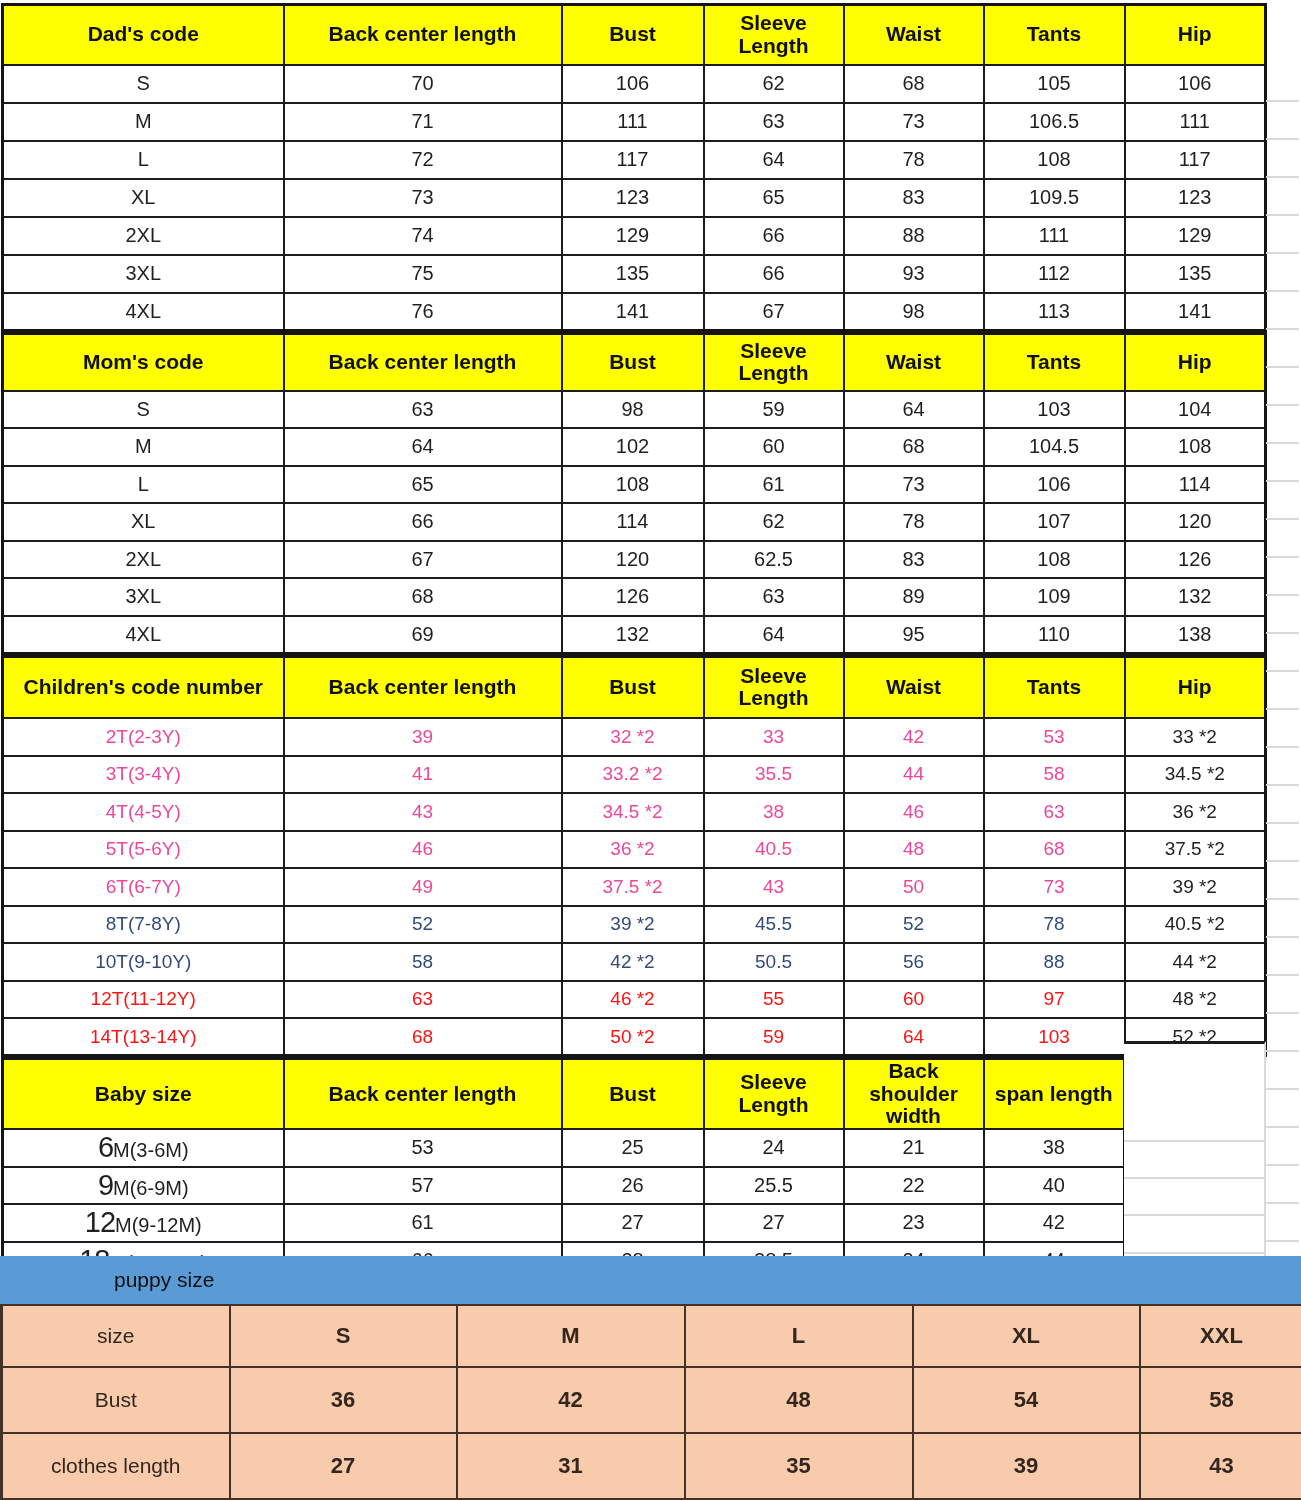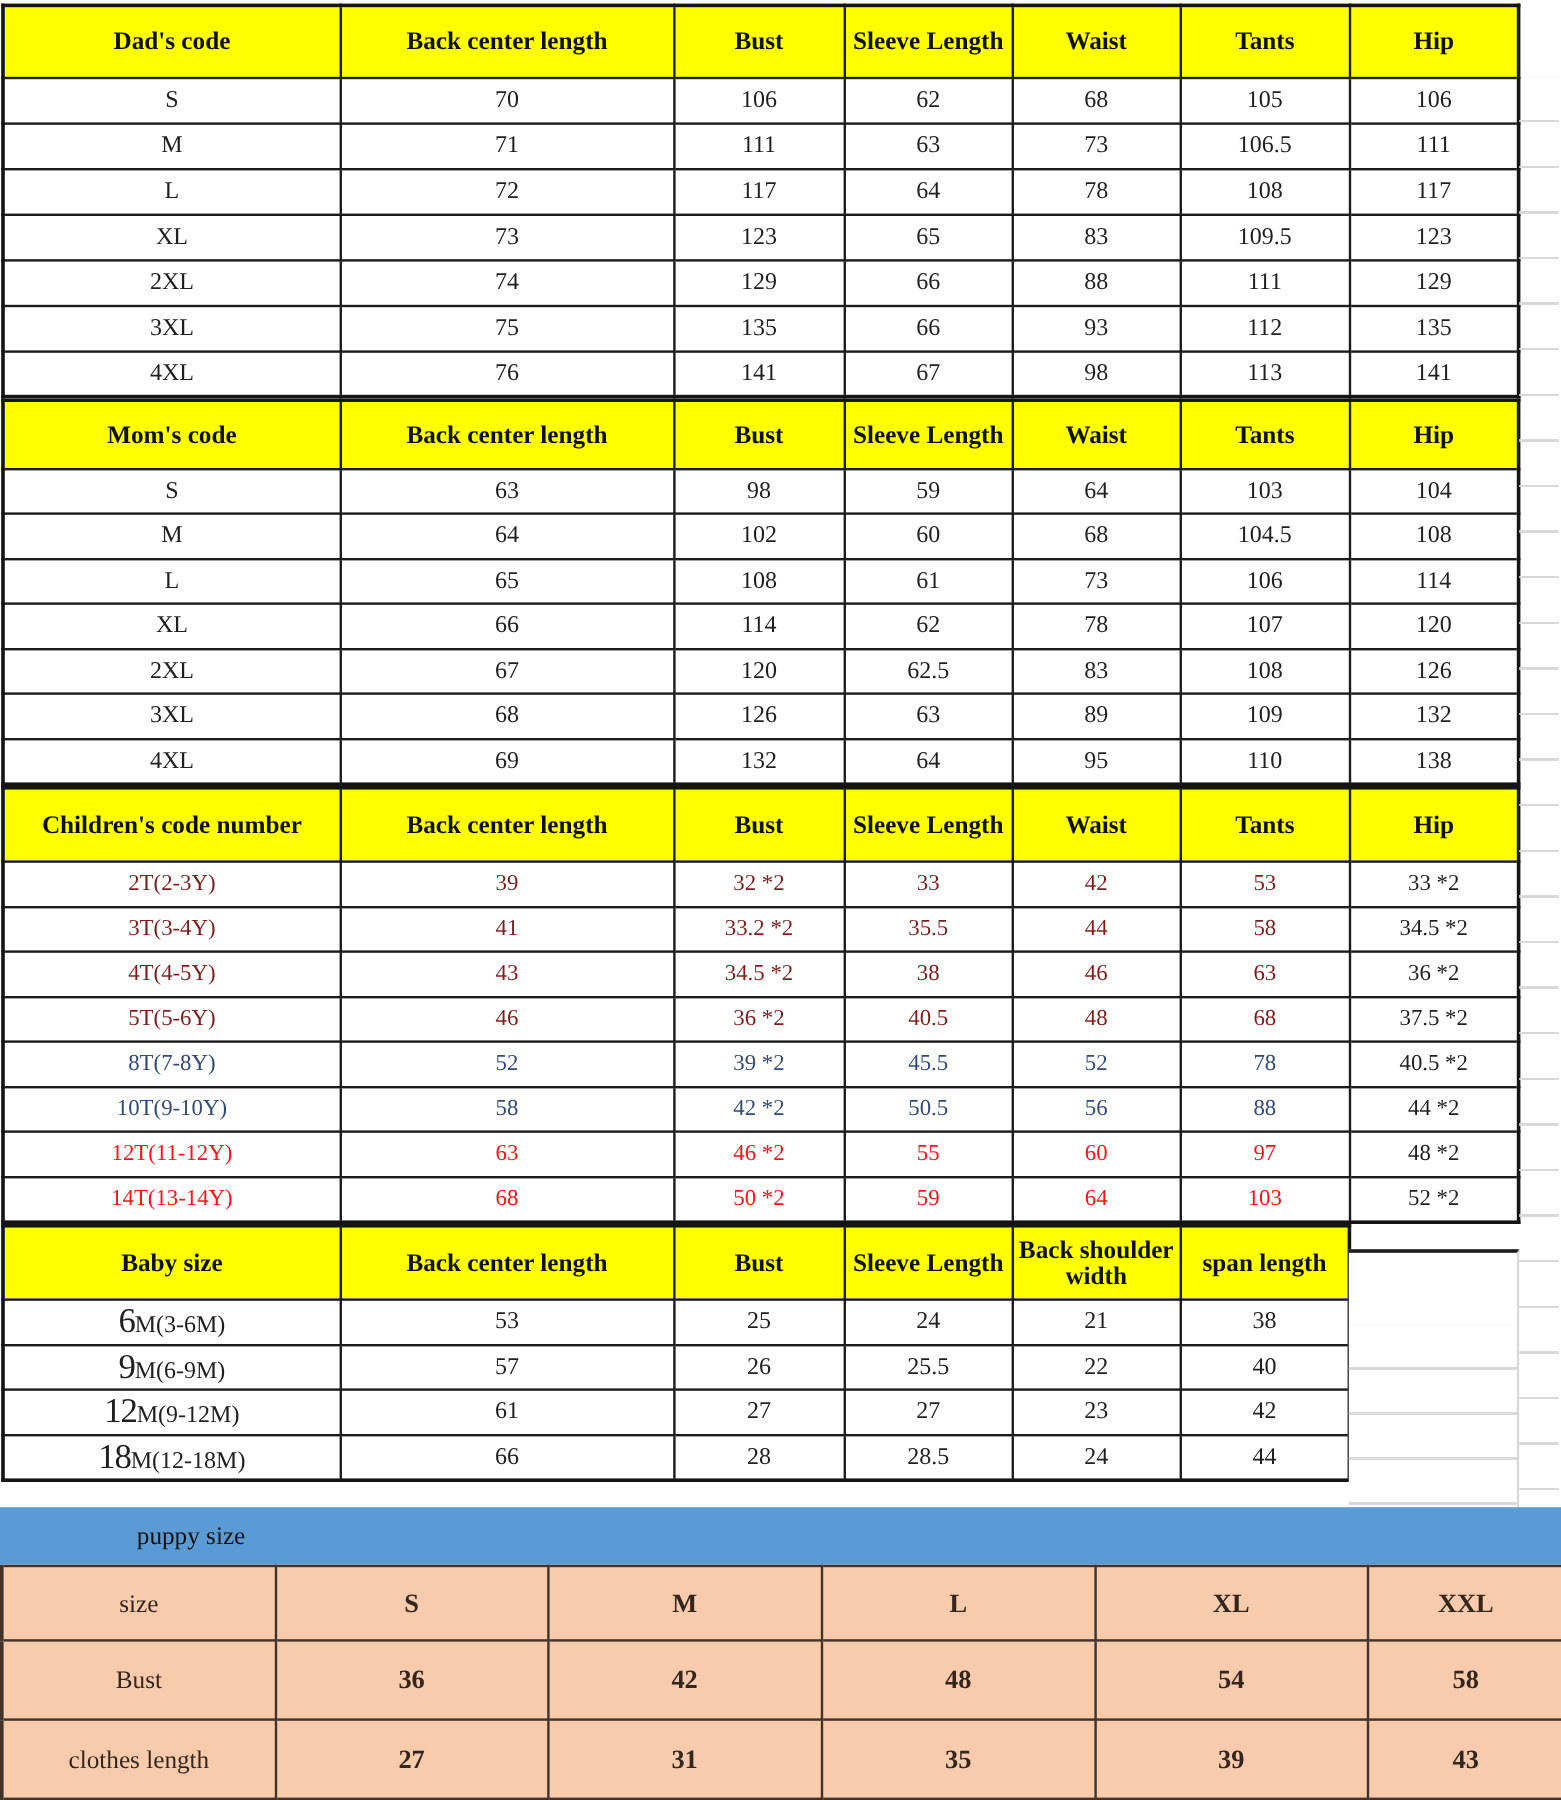--- a/index.html
+++ b/index.html
@@ -1,39 +1,39 @@
 <!DOCTYPE html>
 <html><head>
 <meta charset="utf-8">
 <style>
   html,body{margin:0;padding:0;background:#fff;}
   #stage{
     position:relative;width:1301px;height:1500px;background:#fff;overflow:hidden;
-    font-family:Liberation Serif, serif;color:#1f1f1f;
+    font-family:Liberation Sans, sans-serif;color:#1f1f1f;
   }
   
   #tables-wrap{position:absolute;left:1px;top:3px;width:1264px;}
   table.grid{border-collapse:collapse;table-layout:fixed;background:#fff;}
   table.grid.family{width:1263px;}
   table.grid.baby{width:1122px;}
   table.grid th,table.grid td{
     border:2px solid #1c1c1c;text-align:center;vertical-align:middle;
     padding:0;overflow:hidden;white-space:normal;
   }
   table.grid{border:3px solid #151515;}
   table.grid th{
     background:#ffff00;font-size:21px;font-weight:600;line-height:1.08;color:#101010;
   }
   table.grid td{font-size:20px;font-weight:400;}
   #t-dad thead tr{height:60px}   #t-dad tbody tr{height:38px}
   #t-mom thead tr{height:57px}   #t-mom tbody tr{height:37.5px}
   #t-children thead tr{height:62px} #t-children tbody tr{height:37.5px}
   #t-baby thead tr{height:62px}  #t-baby tbody tr{height:37.5px}
   #t-children tbody td{font-size:19px;}
-  .c-blue{color:#7f1d1d;margin-top:32px;}
+  .c-blue{color:#ec4899;margin-top:32px;}
   .c-navy{color:#334b78;}
   .c-red{color:#fa1414;border-radius:12px;}
   .c-black{color:#1f1f1f;}
   
   td.baby-label{text-align:left;padding-left:1px;font-size:19px;}
   td.baby-label .bignum{font-size:29px;letter-spacing:-1px;}
   
   #right-margin-grid{
     position:absolute;left:1266px;top:64px;width:33px;height:1192px;
     background:repeating-linear-gradient(to bottom,transparent 0,transparent 36px,#d9d9d9 36px,#d9d9d9 38px);
@@ -300,20 +300,29 @@
             <td class="c-black">36 *2</td>
           </tr>
           <tr>
             <td class="c-blue">5T(5-6Y)</td>
             <td class="c-blue">46</td>
             <td class="c-blue">36 *2</td>
             <td class="c-blue">40.5</td>
             <td class="c-blue">48</td>
             <td class="c-blue">68</td>
             <td class="c-black">37.5 *2</td>
+          </tr>
+          <tr>
+            <td class="c-blue">6T(6-7Y)</td>
+            <td class="c-blue">49</td>
+            <td class="c-blue">37.5 *2</td>
+            <td class="c-blue">43</td>
+            <td class="c-blue">50</td>
+            <td class="c-blue">73</td>
+            <td class="c-black">39 *2</td>
           </tr>
           <tr>
             <td class="c-navy">8T(7-8Y)</td>
             <td class="c-navy">52</td>
             <td class="c-navy">39 *2</td>
             <td class="c-navy">45.5</td>
             <td class="c-navy">52</td>
             <td class="c-navy">78</td>
             <td class="c-black">40.5 *2</td>
           </tr>

